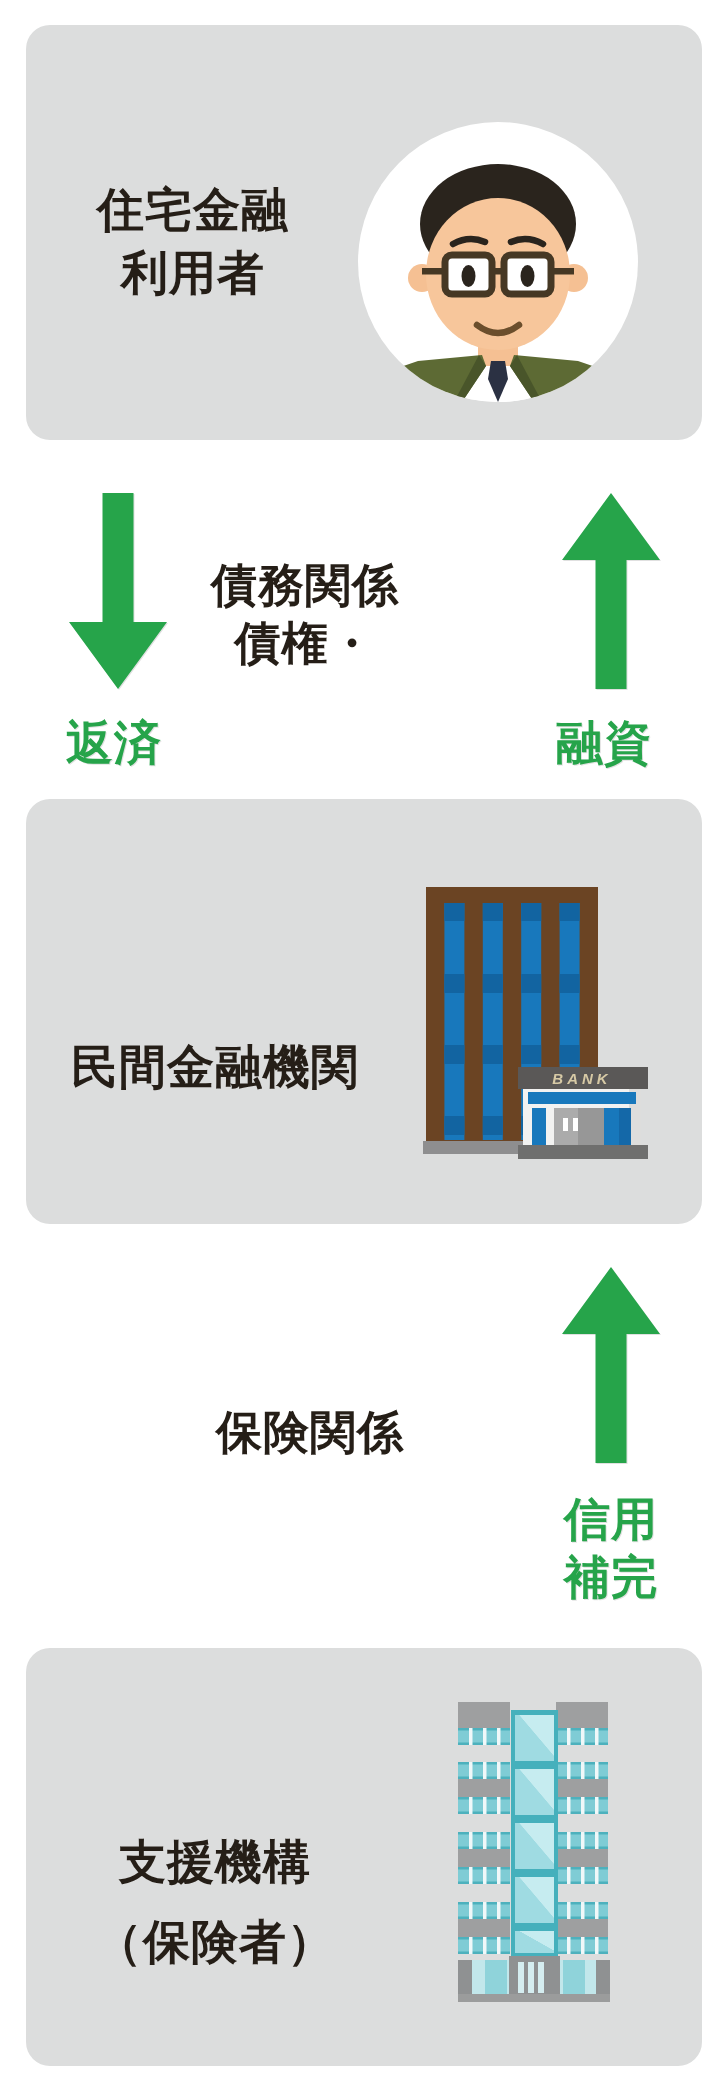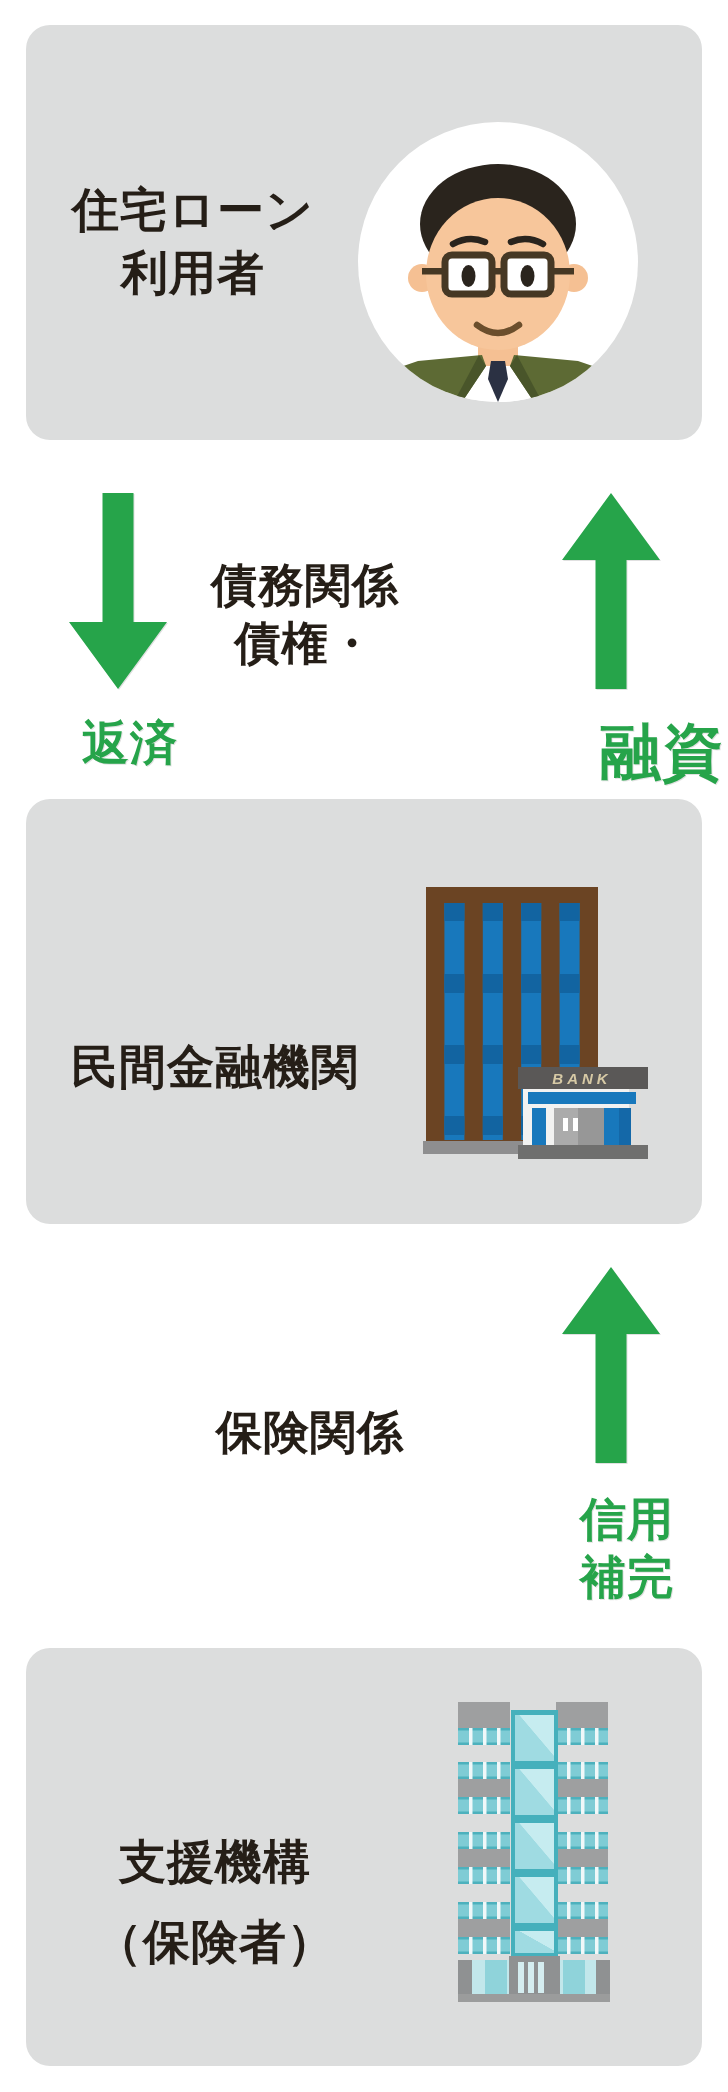--- a/index.html
+++ b/index.html
@@ -6,35 +6,35 @@
   .canvas{position:relative;width:728px;height:2092px;background:#ffffff;overflow:hidden;
           font-family:"Liberation Sans","DejaVu Sans",sans-serif;}
   .box{position:absolute;left:26px;width:676px;background:#dcdddd;border-radius:24px;}
   #box1{top:25px;height:415px;}
   #box2{top:799px;height:425px;}
   #box3{top:1648px;height:418px;}
   .lbl{position:absolute;transform:translateX(-50%);text-align:center;white-space:nowrap;
        font-weight:700;color:#251e17;letter-spacing:1px;}
   .lbl-box{font-size:47px;}
   .lbl-rel{font-size:46px;}
-  .green{color:#26a44a;text-shadow:1px 1px 0 rgba(0,0,0,0.12);margin-left:16px;}
+  .green{color:#26a44a;text-shadow:1px 1px 0 rgba(0,0,0,0.12);}
   .arrow{position:absolute;filter:drop-shadow(1px 1px 0 rgba(0,0,0,0.12));}
   .avatar{position:absolute;left:358px;top:122px;width:280px;height:280px;}
   .banksign{position:absolute;left:518px;top:1069px;width:128px;height:20px;line-height:20px;
             text-align:center;font-weight:700;font-size:15px;letter-spacing:4px;color:#d6c9a5;z-index:3;font-style:italic;}
   svg{display:block;}
 </style>
 </head>
 <body>
 
 <div class="canvas">
 
   <div class="box" id="box1"></div>
   <div class="lbl lbl-box" style="left:193px;top:178px;line-height:63px;">
-    <div>住宅ローン</div>
+    <div>住宅金融</div>
     <div>利用者</div>
   </div>
   <div class="avatar">
     <svg width="280" height="280" viewBox="0 0 280 280">
       <defs>
           <clipPath id="avclip">
             <circle cx="140" cy="140" r="140"></circle>
           </clipPath>
         </defs>
       <circle cx="140" cy="140" r="140" fill="#ffffff"></circle>
@@ -72,21 +72,21 @@
   <div class="arrow" style="left:561px;top:493px;">
     <svg width="100" height="196" viewBox="0 0 100 196">
       <polygon points="50,0 99,67 65.5,67 65.5,196 34.5,196 34.5,67 1,67" fill="#26a44a"></polygon>
     </svg>
   </div>
   <div class="lbl lbl-rel" style="left:305px;top:556px;line-height:58px;">
     <div>債務関係</div>
     <div>債権・</div>
   </div>
   <div class="lbl green" style="left:114px;top:712px;font-size:47px;">返済</div>
-  <div class="lbl green" style="left:646px;top:712px;font-size:61px;">融資</div>
+  <div class="lbl green" style="left:604px;top:712px;font-size:47px;">融資</div>
 
   <div class="box" id="box2"></div>
   <div class="lbl lbl-box" style="left:215px;top:1030px;line-height:74px;">
     <div>民間金融機関</div>
   </div>
   <div style="position:absolute;left:423px;top:887px;">
     <svg width="225" height="275" viewBox="0 0 225 275">
       <rect x="3" y="0" width="172" height="254" fill="#6b4423"></rect>
       <g fill="#1878bc">
         <rect x="21.4" y="16" width="20" height="237"></rect>

